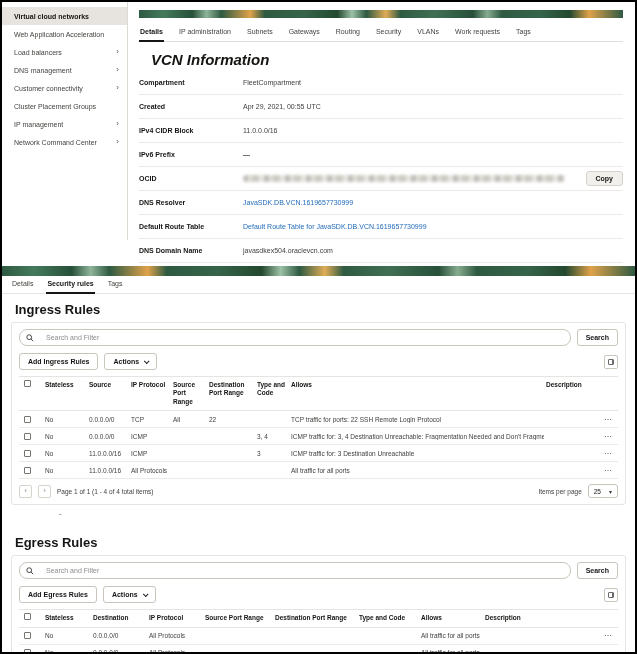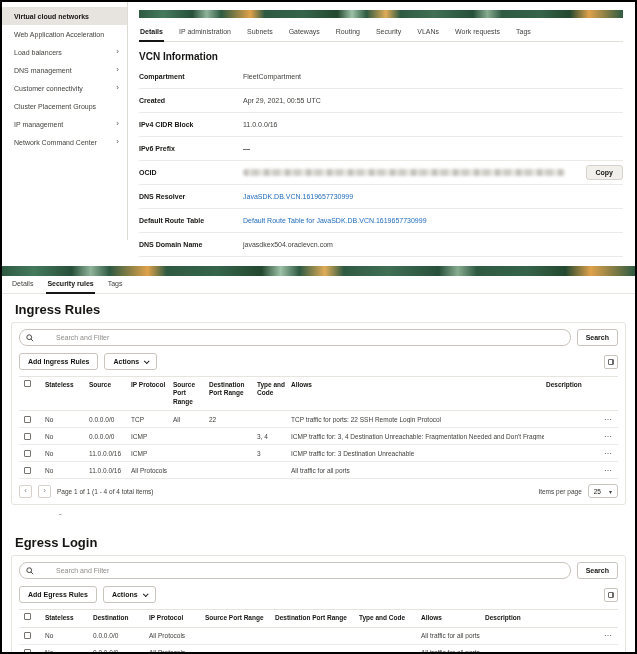--- a/index.html
+++ b/index.html
@@ -23,42 +23,42 @@
       #2e5a42 47%, #e0ac57 51%, #2e5a42 54%, #406f54 61%, #27503a 69%,
       #87ab8f 72%, #2e5a42 75%, #35644a 83%, #23482f 89%, #dfa24b 93%, #2e5a42 100%);
   }
   .banner-strip { margin-top:8px; }
   .banner-strip2 { height:10px; }
 
   .tabbar { display:flex; gap:14px; border-bottom:1px solid #e2dfda; margin-top:6px; }
   .tab { font-size:7px; color:#44433f; padding:4px 1px 5px; cursor:pointer; white-space:nowrap; }
   .tab.active { font-weight:bold; color:#161513; border-bottom:2px solid #161513; margin-bottom:-1px; }
 
-  .vcn-title { font-size:10px; font-weight:bold; color:#161513; margin:9px 0 3px; }
+  .vcn-title { font-size:15px; font-weight:bold; color:#161513; margin:9px 12px 3px;font-style:italic; }
 
   .field-row { display:flex; align-items:center; min-height:24px; border-bottom:1px solid #eceae6; font-size:7px; }
   .field-label { width:104px; flex:none; font-weight:bold; color:#161513; }
   .field-value { color:#3f3e3c; }
   .field-value.link { color:#226bbb; cursor:pointer; }
   .field-value.dash { font-weight:bold; }
   .redacted-strip { width:322px; height:7px; border-radius:4px;
     background:repeating-linear-gradient(90deg,#b9b5ae 0 5px,#dcd9d3 5px 9px,#c6c2bb 9px 16px,#e4e1dc 16px 21px);
     filter:blur(1.5px); opacity:.85; }
   .copy-btn { margin-left:auto; font-size:7px; font-weight:600; color:#161513; background:#f2f0ed; border:1px solid #d7d3cc; border-radius:3px; padding:3px 9px; cursor:pointer; font-family:inherit; }
 
   
   .lower-content { padding:0 9px; }
   .tabbar2 { display:flex; gap:12px; border-bottom:1px solid #e7e4df; padding-left:9px; margin-top:0; }
   .section-title { font-size:13px; font-weight:bold; color:#161513; margin:8px 0 5px 4px; }
   .section-title.egress { margin-top:16px; }
 
   .card { border:1px solid #e7e4df; border-radius:3px; padding:6px 7px; background:#fff; }
 
   .search-row { display:flex; gap:6px; align-items:center; }
-  .search-box { flex:1; display:flex; align-items:center; gap:22px; height:17px; border:1px solid #c9c5bd; border-radius:8px; padding:0 6px; background:#fff; }
+  .search-box { flex:1; display:flex; align-items:center; gap:12px; height:17px; border:1px solid #c9c5bd; border-radius:8px; padding:0 6px; background:#fff; }
   .search-box input { border:none; outline:none; flex:1; font-size:7px; color:#161513; font-family:inherit; padding:0; background:transparent; }
   .search-box input::placeholder { color:#8f8d8a; }
   .search-btn { height:17px; border:1px solid #c9c5bd; border-radius:3px; background:#fff; font-size:7px; font-weight:600; color:#161513; padding:0 8px; cursor:pointer; font-family:inherit; }
 
   .btn-row { display:flex; gap:6px; align-items:center; margin-top:7px; }
   .btn { display:inline-flex; align-items:center; gap:5px; height:17px; border:1px solid #c9c5bd; border-radius:3px; background:#fff; font-size:7px; font-weight:600; color:#161513; padding:0 8px; cursor:pointer; font-family:inherit; }
   .chev-down { width:4px; height:4px; border-right:1px solid #161513; border-bottom:1px solid #161513; transform:rotate(45deg) translateY(-1px); }
   .cols-btn { margin-left:auto; width:14px; height:14px; border:1px solid #c9c5bd; border-radius:2px; background:#fff; position:relative; cursor:pointer; }
   .cols-btn::before { content:""; position:absolute; left:3px; top:3px; right:3px; bottom:3px; border:1px solid #6b6a68; border-radius:1px; }
   .cols-btn::after { content:""; position:absolute; left:7px; top:3px; bottom:3px; width:1px; background:#6b6a68; }
@@ -283,21 +283,21 @@
           <span class="ipp-select">
             <span>25</span>
             <span class="ipp-caret">▾</span>
           </span>
         </span>
       </div>
     </div>
 
     <div class="stray">-</div>
 
-    <div class="section-title egress">Egress Login</div>
+    <div class="section-title egress">Egress Rules</div>
     <div class="card">
       <div class="search-row">
         <div class="search-box">
           <svg width="8" height="8" viewBox="0 0 10 10">
               <circle cx="4" cy="4" r="3" fill="none" stroke="#44433f" stroke-width="1.2"></circle>
               <line x1="6.2" y1="6.2" x2="9" y2="9" stroke="#44433f" stroke-width="1.2"></line>
             </svg>
           <input type="text" placeholder="Search and Filter" style="">
         </div>
         <button class="search-btn">Search</button>

